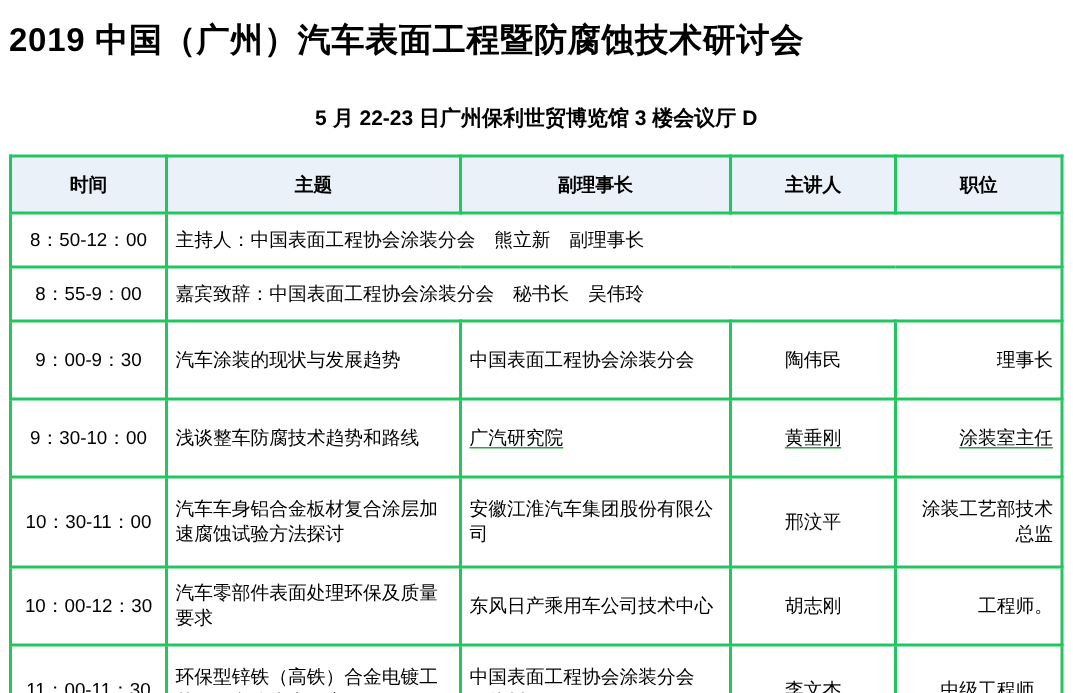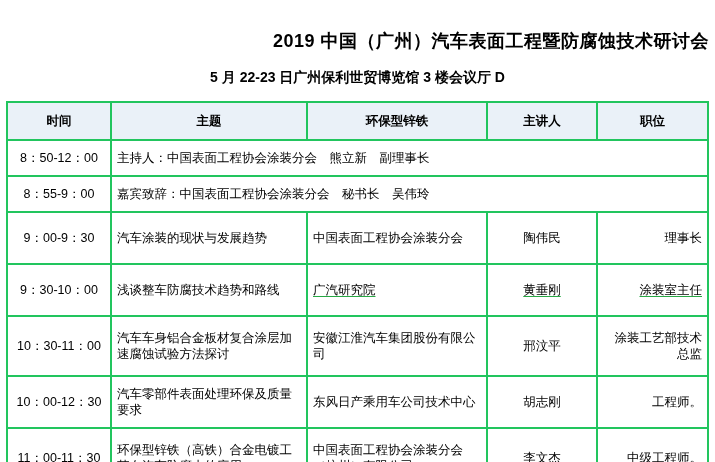--- a/index.html
+++ b/index.html
@@ -15,32 +15,32 @@
     overflow: hidden;
   }
   .page {
     width: 715px;
     height: 462px;
     position: relative;
     box-sizing: border-box;
     padding: 0 6px;
   }
   .title {
-    text-align: right;
-    font-size: 18px;
+    text-align: left;
+    font-size: 22px;
     font-weight: bold;
     letter-spacing: 0.5px;
-    margin-top: 31px;
+    margin-top: 14px;
     line-height: 1.2;
   }
   .subtitle {
     text-align: center;
     font-size: 14px;
     font-weight: bold;
-    margin-top: 16px;
+    margin-top: 30px;
     line-height: 1.2;
   }
   table.agenda {
     border-collapse: collapse;
     width: 703px;
     margin-top: 16px;
     table-layout: fixed;
   }
   table.agenda th,
   table.agenda td {
@@ -93,21 +93,21 @@
       <col class="col-time">
       <col class="col-topic">
       <col class="col-org">
       <col class="col-speaker">
       <col class="col-pos">
     </colgroup>
     <thead>
       <tr>
         <th>时间</th>
         <th>主题</th>
-        <th>环保型锌铁</th>
+        <th>副理事长</th>
         <th>主讲人</th>
         <th>职位</th>
       </tr>
     </thead>
     <tbody>
       <tr class="row-short">
         <td class="c-time">8：50-12：00</td>
         <td class="full" colspan="4">主持人：中国表面工程协会涂装分会　熊立新　副理事长</td>
       </tr>
       <tr class="row-short">

